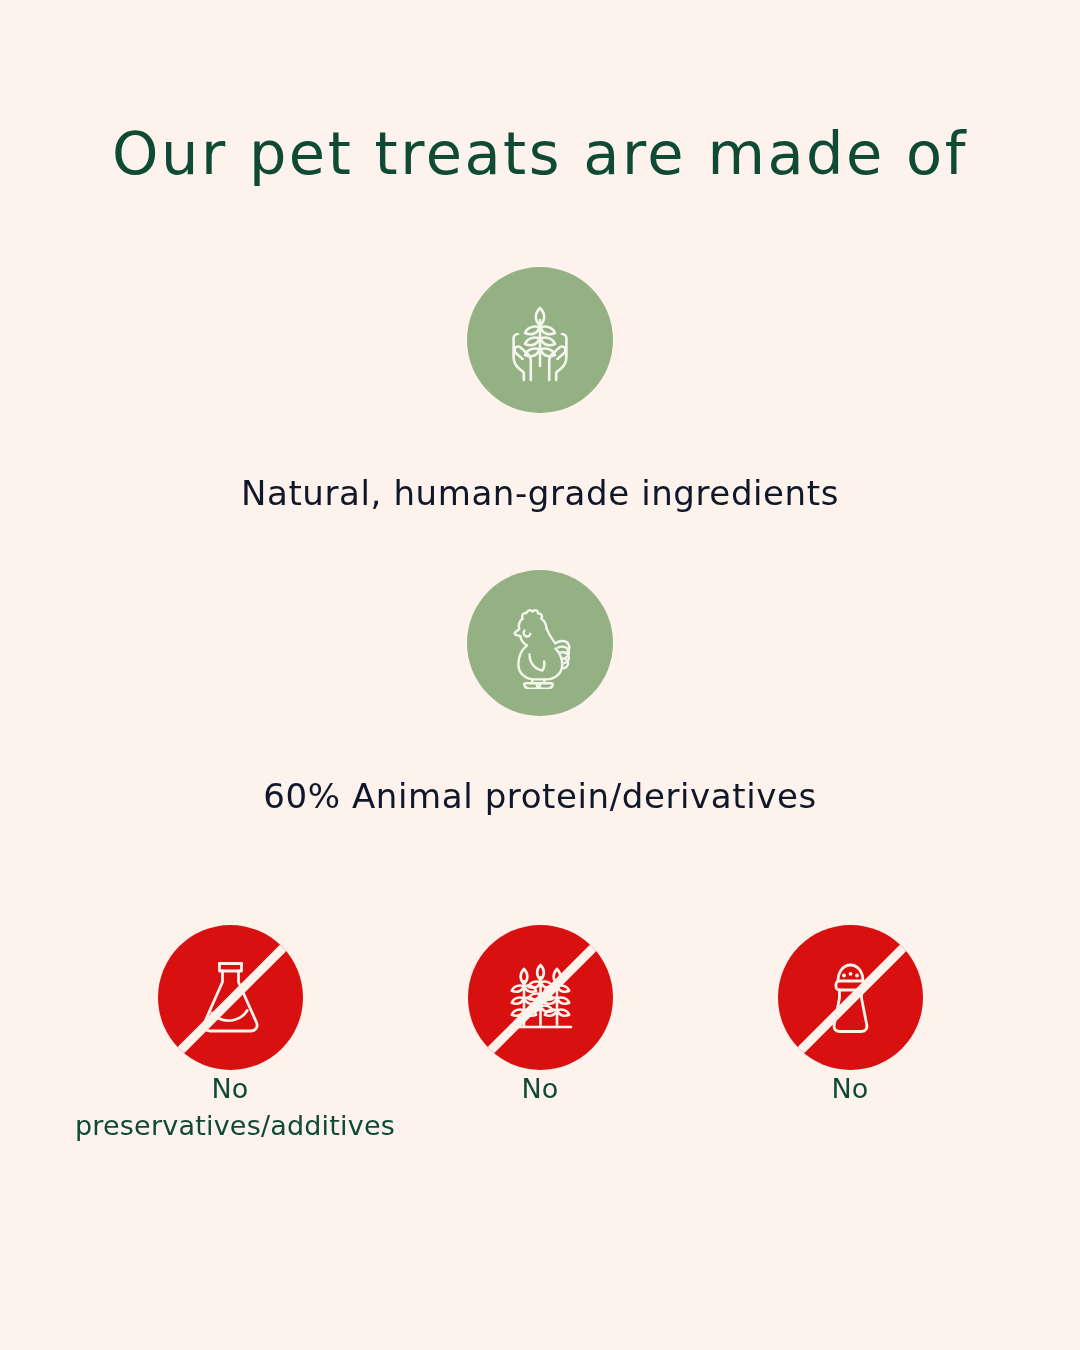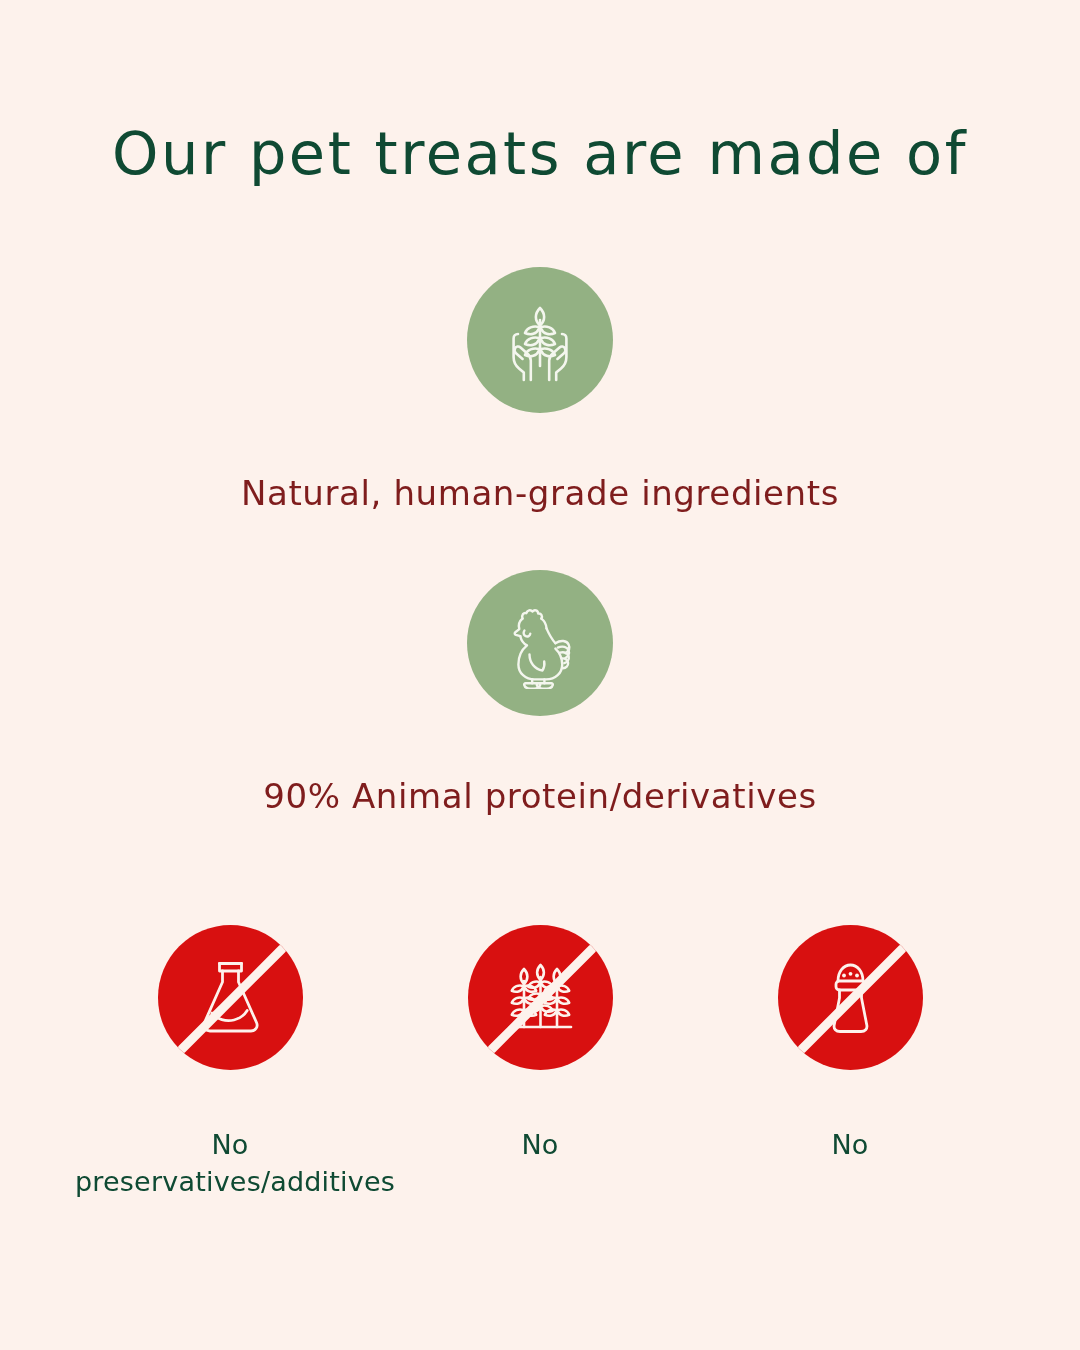--- a/index.html
+++ b/index.html
@@ -57,21 +57,21 @@
     margin:0 auto;
     display:flex;
     align-items:center;
     justify-content:center;
   }
 
   .feature-label {
     margin-top:60px;
     font-size:34px;
     letter-spacing:0.6px;
-    color:#7f1d1d;
+    color:#0f172a;
     line-height:1.2;
     white-space:nowrap;
   }
 
   
   .no-row {
     position:absolute;
     top:925px;
     left:0;
     width:1080px;
@@ -91,21 +91,20 @@
     border-radius:50%;
     background:#D81010;
     margin:0 auto;
     overflow:hidden;
     display:flex;
     align-items:center;
     justify-content:center;
   }
 
   .no-label {
-    margin-top:56px;
     font-size:27px;
     color:#0F4A33;
     line-height:1.38;
     letter-spacing:0.2px;
   }
   .no-label .l1 { display:block; }
   .no-label .l2 { display:block; }
 
   svg { display:block; }
 </style>
@@ -174,21 +173,21 @@
           <path d="M67.6 61.4 C71.3 61 74 63 74.1 66 C74.2 68.8 72 71 68.9 71.2"></path>
 
           <path d="M38.2 82.4 L38.2 86.2"></path>
           <path d="M50.4 82.4 L50.4 86.2"></path>
 
           <path d="M31.6 86.2 L44.8 86.2 C45.8 86.2 46.4 87 46.2 87.9 C45.6 90.2 43.3 91.6 40.2 91.6 L36.2 91.6 C33.1 91.6 30.8 90.2 30.2 87.9 C30 87 30.6 86.2 31.6 86.2 Z"></path>
           <path d="M44.2 86.2 L57.4 86.2 C58.4 86.2 59 87 58.8 87.9 C58.2 90.2 55.9 91.6 52.8 91.6 L48.8 91.6 C45.7 91.6 43.4 90.2 42.8 87.9 C42.6 87 43.2 86.2 44.2 86.2 Z"></path>
         </svg>
       </span>
     </div>
-    <div class="feature-label">90% Animal protein/derivatives</div>
+    <div class="feature-label">60% Animal protein/derivatives</div>
   </div>
 
   <div class="no-row">
 
     <div class="no-item">
       <div class="circle-red">
         <span>
           <svg width="145" height="145" viewBox="0 0 145 145" fill="none" stroke="#FDF2EC" stroke-linecap="round" stroke-linejoin="round">
             <g stroke-width="2.8">
 

